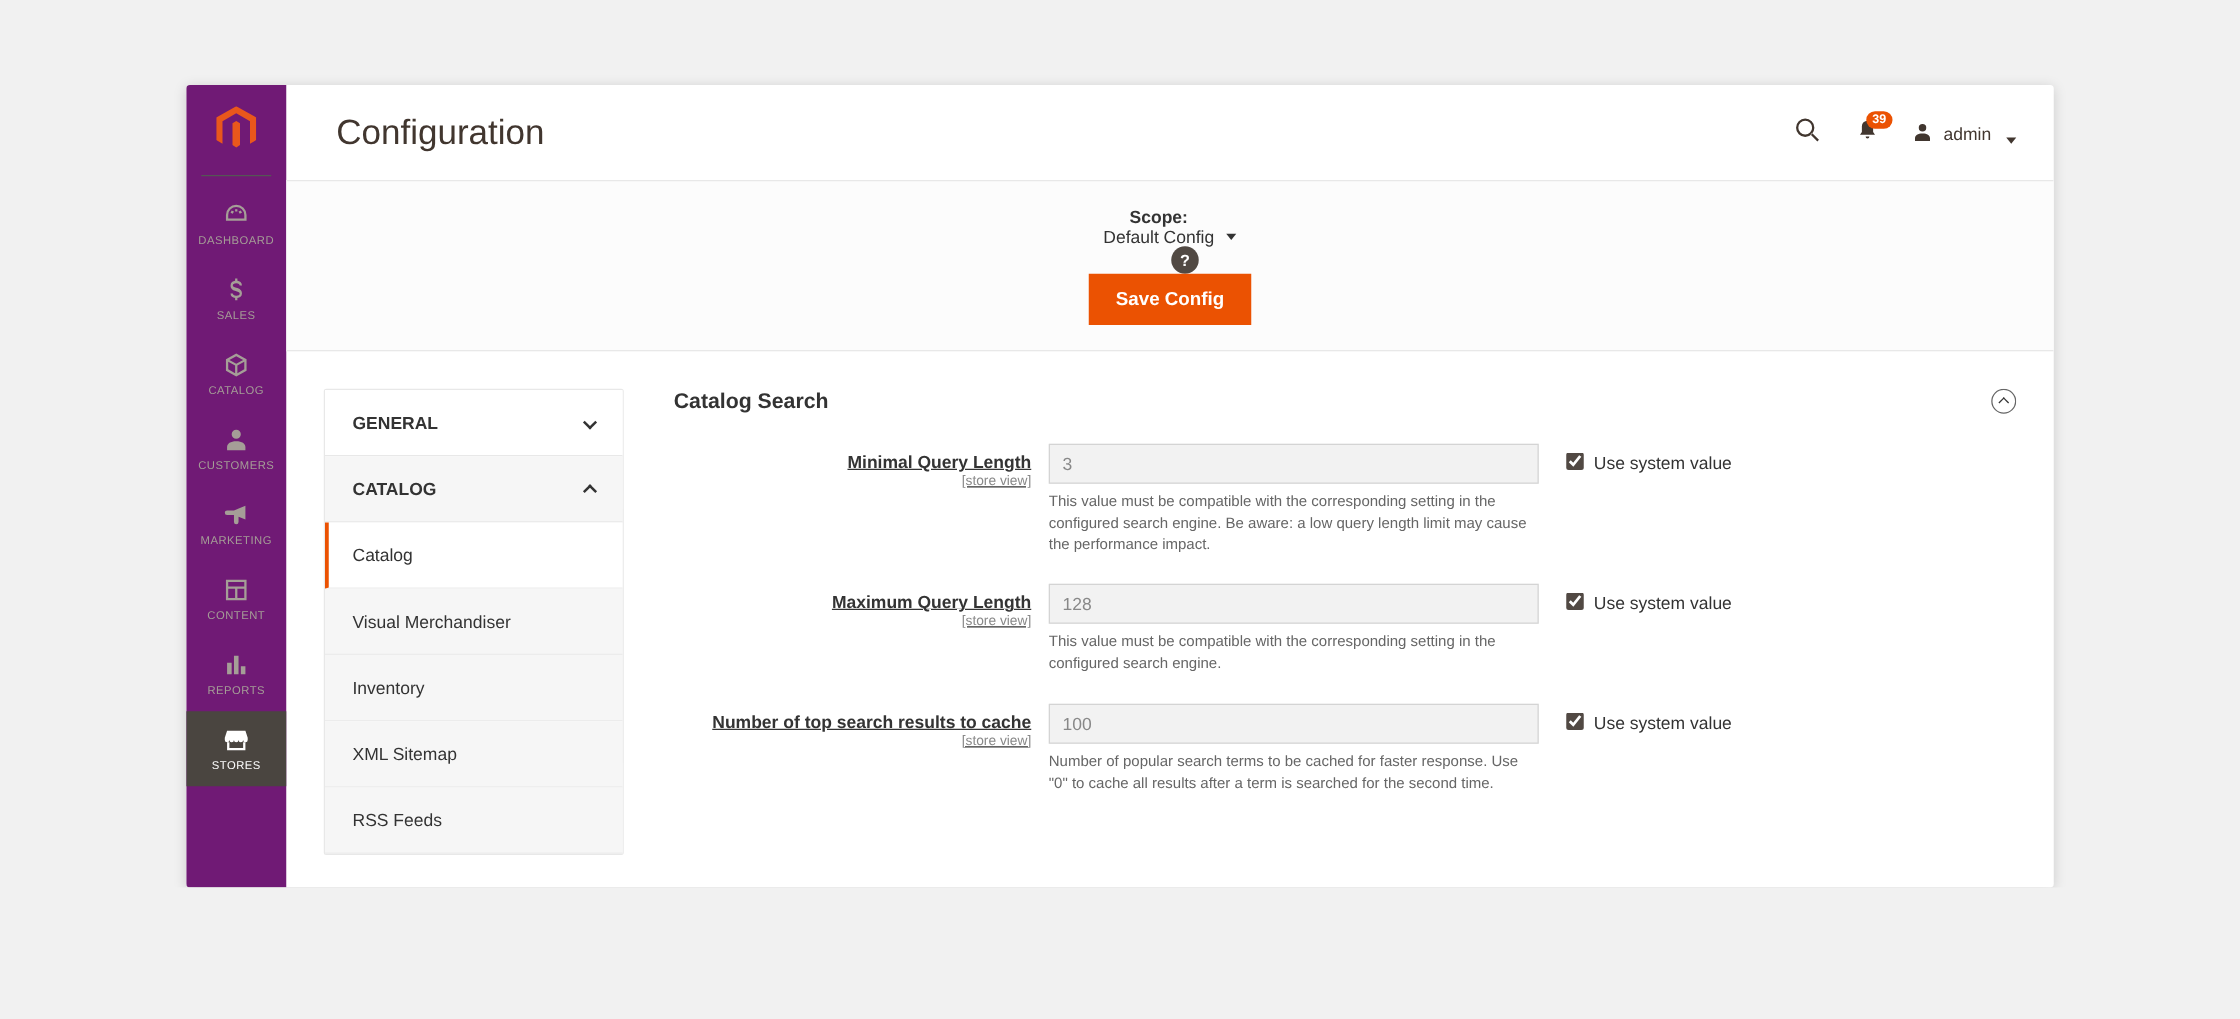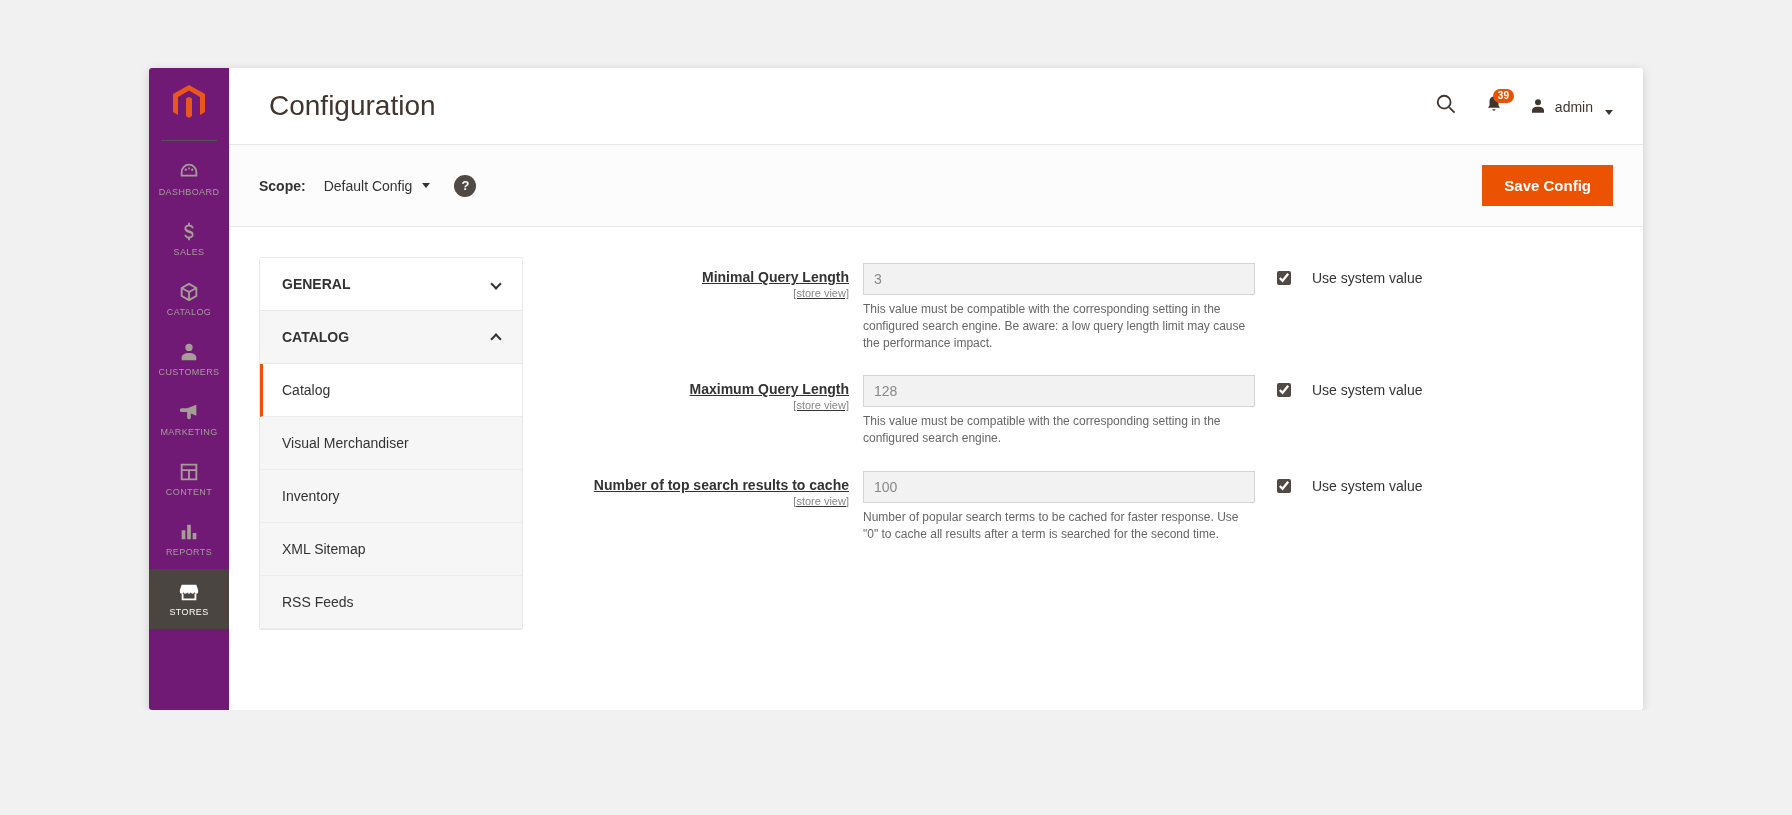--- a/index.html
+++ b/index.html
@@ -25,31 +25,31 @@
   .header .search-btn { margin-right: 28px; cursor: pointer; }
   .header .search-btn svg { width: 22px; height: 22px; fill: #41362f; }
   .header .bell { position: relative; margin-right: 26px; cursor: pointer; }
   .header .bell svg { width: 18px; height: 18px; fill: #41362f; }
   .header .bell .badge { position: absolute; top: -6px; left: 8px; background: #eb5202; color: #fff; font-size: 10px; font-weight: 600; border-radius: 8px; padding: 1px 5px; line-height: 1.2; }
   .header .user { display: flex; align-items: flex-end; gap: 8px; cursor: pointer; color: #41362f; font-size: 14px; }
   .header .user svg { width: 18px; height: 18px; fill: #41362f; }
   .header .user .caret { width: 0; height: 0; border-left: 4px solid transparent; border-right: 4px solid transparent; border-top: 5px solid #41362f; margin-left: 4px; }
   
   
-  .scope-bar { display: flex; align-items: center; padding: 20px 30px; border-top: 1px solid #e8e8e8; border-bottom: 1px solid #e8e8e8; background: #fcfcfc; }
+  .scope-bar { display: flex; align-items: center; padding: 20px 30px; border-top: 1px solid #e8e8e8; border-bottom: 1px solid #e8e8e8; background: #fcfcfc; flex-direction: column; }
   .scope-bar .scope-label { font-weight: 600; font-size: 14px; color: #333; margin-right: 18px; }
   .scope-bar .scope-select { display: flex; align-items: center; gap: 10px; font-size: 14px; color: #333; cursor: pointer; }
   .scope-bar .scope-select .caret { width: 0; height: 0; border-left: 4px solid transparent; border-right: 4px solid transparent; border-top: 5px solid #333; }
   .scope-bar .help { width: 22px; height: 22px; border-radius: 50%; background: #514943; color: #fff; display: flex; align-items: center; justify-content: center; font-size: 13px; font-weight: 700; margin-left: 24px; cursor: pointer; }
   .scope-bar .spacer { flex: 1; }
   .scope-bar .save-btn { background: #eb5202; color: #fff; font-size: 15px; font-weight: 600; border: none; padding: 12px 22px; cursor: pointer; }
   
   
   .content { flex: 1; display: flex; padding: 30px 30px 0; overflow: hidden; }
-  .config-nav { width: 264px; border: 1px solid #e8e8e8; border-radius: 2px; height: fit-content; }
+  .config-nav { width: 240px; border: 1px solid #e8e8e8; border-radius: 2px; height: fit-content; }
   .config-nav .section-header { padding: 18px 22px; background: #fff; font-weight: 700; font-size: 14px; color: #333; display: flex; align-items: center; justify-content: space-between; cursor: pointer; border-bottom: 1px solid #e8e8e8; }
   .config-nav .section-header.expanded { background: #f6f6f6; }
   .config-nav .section-header .chev { width: 8px; height: 8px; border-right: 2px solid #333; border-bottom: 2px solid #333; transform: rotate(45deg); }
   .config-nav .section-header.expanded .chev { transform: rotate(-135deg); margin-top: 4px; }
   .config-nav .sub-item { padding: 18px 22px; background: #f6f6f6; font-size: 14px; color: #333; cursor: pointer; border-bottom: 1px solid #ececec; }
   .config-nav .sub-item.active { background: #fff; border-left: 3px solid #eb5202; padding-left: 19px; }
   
   
   .form-area { flex: 1; margin-left: 40px; overflow: hidden; }
   .section-title-row { display: flex; align-items: center; justify-content: space-between; padding-bottom: 18px; cursor: pointer; }
@@ -57,21 +57,21 @@
   .section-title-row .collapse { width: 20px; height: 20px; border-radius: 50%; border: 1px solid #666; display: flex; align-items: center; justify-content: center; }
   .section-title-row .collapse .chev-up { width: 6px; height: 6px; border-right: 1.5px solid #333; border-bottom: 1.5px solid #333; transform: rotate(-135deg); margin-top: 2px; }
   
   .field-row { display: flex; align-items: flex-start; padding: 6px 0 18px; }
   .field-label { width: 300px; text-align: right; padding-right: 14px; padding-top: 6px; text-decoration: underline; }
   .field-label .lbl { font-size: 14px; font-weight: 600; color: #333; display: block; }
   .field-label .scope-hint { font-size: 11px; color: #888; display: block; margin-top: 2px; }
   .field-input { width: 392px; }
   .field-input input { width: 100%; height: 32px; padding: 5px 10px; font-size: 14px; border: 1px solid #d4d4d4; background: #f2f2f2; color: #888; }
   .field-input .note { font-size: 12px; color: #666; line-height: 1.4; margin-top: 6px; }
-  .field-checkbox { margin-left: 22px; display: flex; align-items: center; gap: 21px; padding-top: 7px; }
+  .field-checkbox { margin-left: 22px; display: flex; align-items: flex-start; gap: 8px; padding-top: 7px; }
   .field-checkbox input[type="checkbox"] { width: 14px; height: 14px; accent-color: #514943; }
   .field-checkbox label { font-size: 14px; color: #333; }
 </style>
 </head>
 <body>
 
 <div class="frame">
 
   <div class="sidebar">
     <div class="logo-box">
@@ -204,20 +204,26 @@
         </div>
         <div class="sub-item">
           <span>XML Sitemap</span>
         </div>
         <div class="sub-item">
           <span>RSS Feeds</span>
         </div>
       </div>
 
       <div class="form-area">
+        <div class="section-title-row">
+          <h2>Catalog Search</h2>
+          <span class="collapse">
+            <span class="chev-up"></span>
+          </span>
+        </div>
 
         <div class="field-row">
           <div class="field-label">
             <span class="lbl">Minimal Query Length</span>
             <span class="scope-hint">[store view]</span>
           </div>
           <div class="field-input">
             <input type="text" disabled="" value="3" style="">
             <div class="note">This value must be compatible with the corresponding setting in the configured search engine. Be aware: a low query length limit may cause the performance impact.</div>
           </div>

